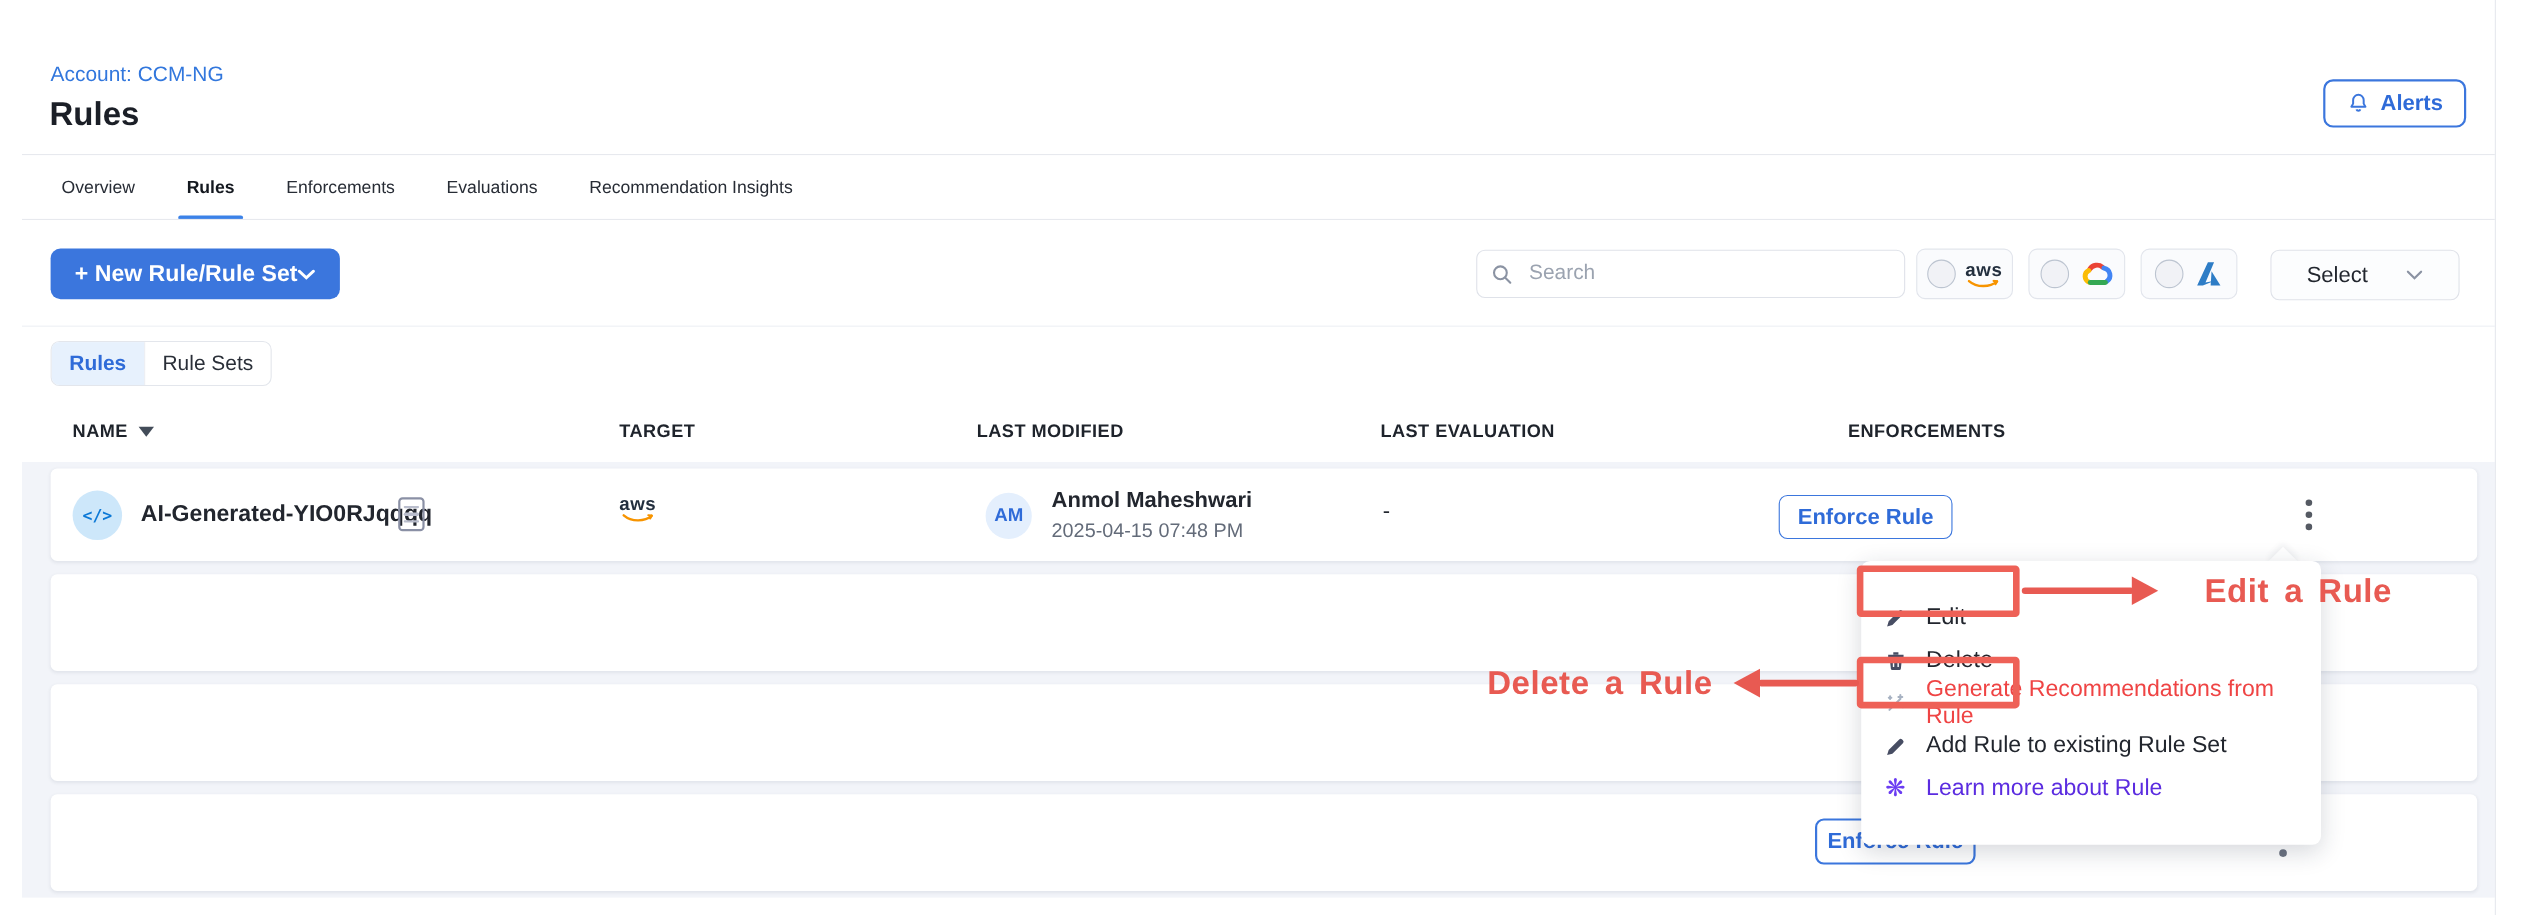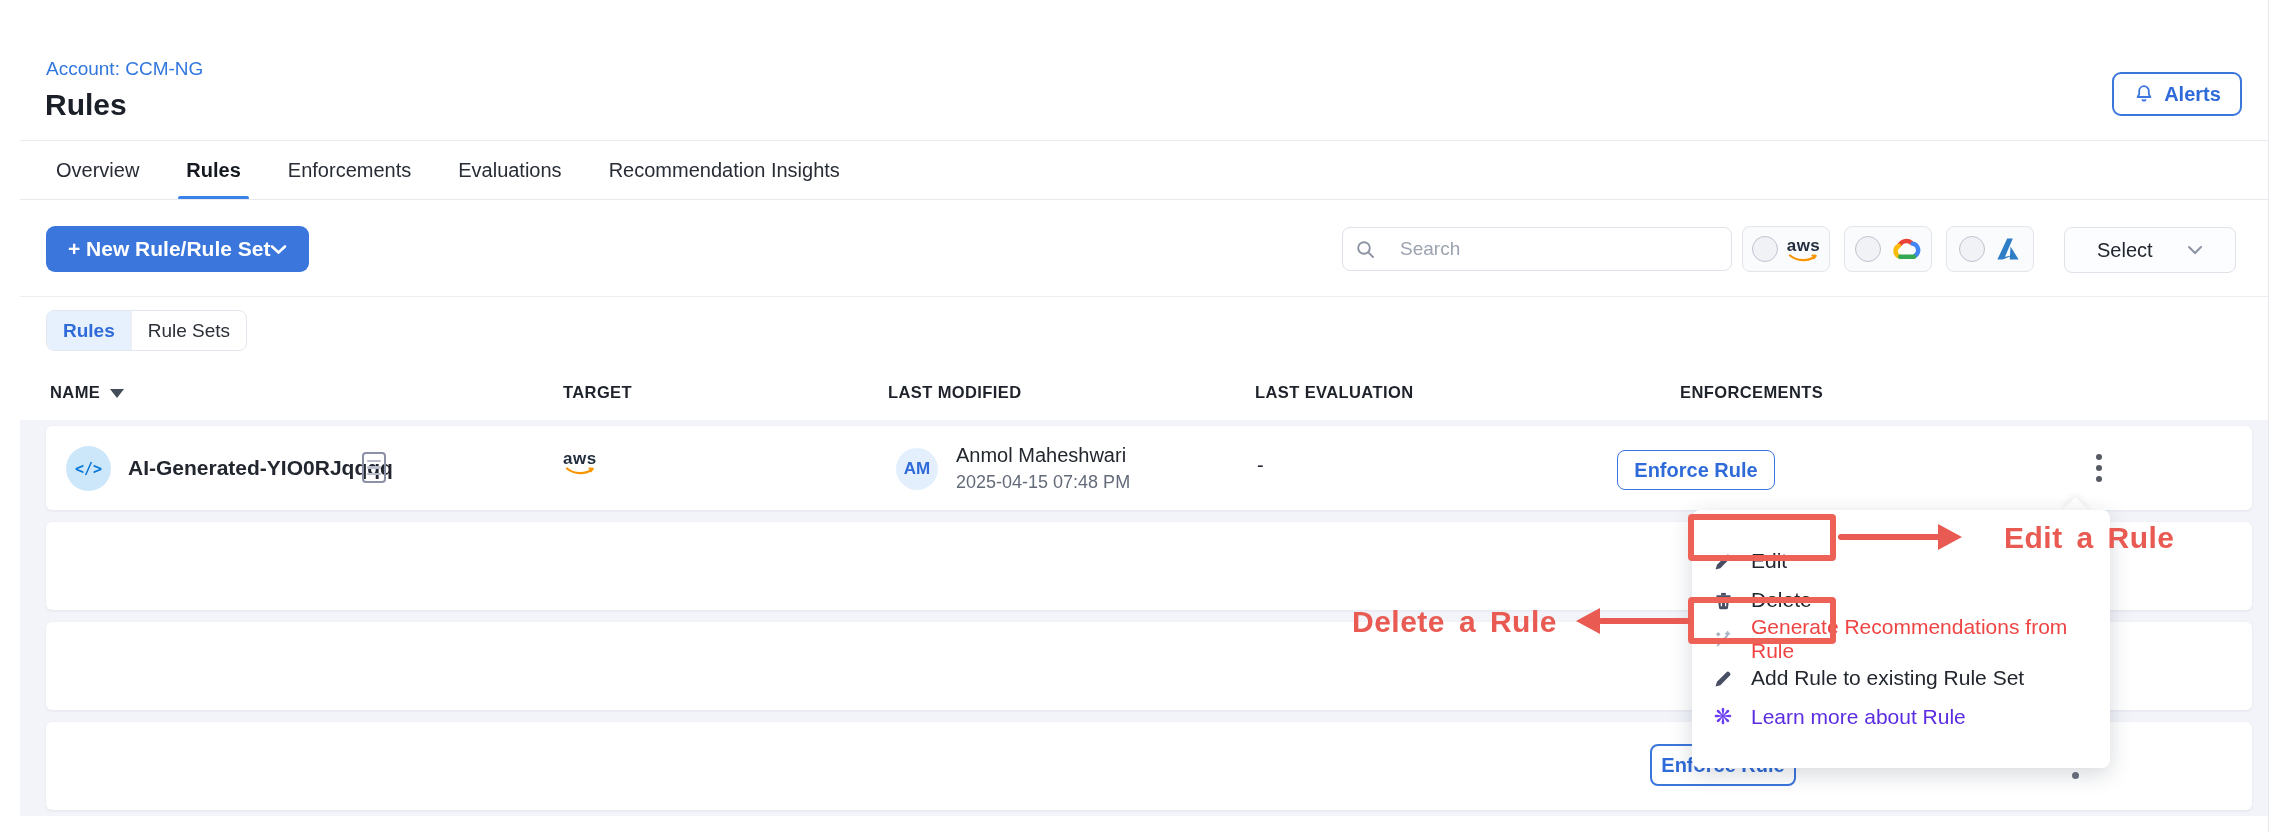--- a/index.html
+++ b/index.html
@@ -9,30 +9,30 @@
   
   .breadcrumb { position:absolute; left:46px; top:58px; font-size:19px; color:#3277dd; cursor:pointer; }
   .page-title { position:absolute; left:45px; top:88px; font-size:30px; font-weight:bold; color:#1b1f27; }
   .alerts-btn { position:absolute; left:2112px; top:72px; width:130px; height:44px; border:2px solid #3b76dd;
     border-radius:9px; background:#fff; display:flex; align-items:center; justify-content:center; gap:9px;
     color:#2f6bd8; font-size:20px; font-weight:bold; cursor:pointer; }
   .hline { position:absolute; left:20px; right:28px; height:1px; background:#e7e9ee; }
 
   
   .tabs { position:absolute; left:56px; top:141px; height:59px; display:flex; gap:47px; align-items:center; }
-  .tab { position:relative; height:100%; display:flex; align-items:center; font-size:20px; color:#272c35; cursor:pointer; }
+  .tab { position:relative; height:100%; display:flex; align-items:center; font-size:16px; color:#272c35; cursor:pointer; }
   .tab.active { font-weight:bold; color:#14181f; }
   .tab.active::after { content:""; position:absolute; left:-8px; right:-8px; bottom:0; height:4px; background:#3b82e8; border-radius:3px; }
 
   
   .toolbar { position:absolute; left:20px; right:28px; top:200px; height:97px; background:#fff; border-bottom:1px solid #edeff4; }
   .new-rule-btn { position:absolute; left:26px; top:26px; height:46px; padding:0 22px; background:#3b76dd; border:none;
     border-radius:9px; color:#fff; font-size:21px; font-weight:bold; display:flex; align-items:center; cursor:pointer; }
   .search-box { position:absolute; left:1322px; top:27px; width:390px; height:44px; border:1px solid #dfe2e9; border-radius:8px;
-    background:#fff; display:flex; align-items:center; padding:0 12px; gap:24px; }
+    background:#fff; display:flex; align-items:center; padding:0 12px; gap:14px; }
   .search-box input { border:none; outline:none; font-size:19px; color:#3a404c; width:100%; font-family:"Liberation Sans",sans-serif; }
   .search-box input::placeholder { color:#9ba3b0; }
   .provider-btn { position:absolute; top:26px; width:88px; height:46px; background:#fafbfd; border:1px solid #e2e5ec;
     border-radius:8px; display:flex; align-items:center; justify-content:center; gap:9px; cursor:pointer; }
   .radio { width:26px; height:26px; border-radius:50%; border:1.5px solid #bcc4d0; background:#f1f2f6; flex:none; }
   .aws-word { font-size:17px; font-weight:bold; color:#232f3e; line-height:1; letter-spacing:.5px; }
   .select-box { position:absolute; left:2044px; top:27px; width:172px; height:46px; background:#fcfdfe; border:1px solid #dfe2e9;
     border-radius:8px; display:flex; align-items:center; justify-content:space-between; padding:0 32px; cursor:pointer; }
   .select-box .val { font-size:20px; color:#22262e; }
 
@@ -51,21 +51,21 @@
   .rule-avatar { position:absolute; left:20px; top:20px; width:45px; height:45px; border-radius:50%; background:#cde7fa;
     display:flex; align-items:center; justify-content:center; color:#0b78d6; font-family:"DejaVu Sans Mono",monospace;
     font-size:15px; font-weight:bold; }
   .rule-name { position:absolute; left:82px; top:30px; font-size:21px; font-weight:bold; color:#22262e; }
   .doc-icon { position:absolute; left:316px; top:26px; width:24px; height:31px; border:2.5px solid #8a90a5; border-radius:4px;
     display:flex; flex-direction:column; justify-content:center; gap:4px; padding:0 3px; cursor:pointer; }
   .doc-icon i { display:block; height:2.5px; background:#b9bdcc; border-radius:2px; }
   .aws-logo { display:inline-flex; flex-direction:column; align-items:center; line-height:1; }
   .mod-avatar { position:absolute; left:850px; top:22px; width:42px; height:42px; border-radius:50%; background:#e4effd;
     color:#2f6bd8; font-size:17px; font-weight:bold; display:flex; align-items:center; justify-content:center; }
-  .mod-name { position:absolute; left:910px; top:18px; font-size:20px; font-weight:normal; color:#22262e; }
+  .mod-name { position:absolute; left:910px; top:18px; font-size:20px; font-weight:bold; color:#22262e; }
   .mod-date { position:absolute; left:910px; top:46px; font-size:18px; color:#636b79; }
   .dash { position:absolute; left:1211px; top:28px; font-size:20px; color:#22262e; }
   .enforce-btn { position:absolute; left:1571px; top:24px; width:158px; height:40px; border:1.6px solid #3b76dd; border-radius:8px;
     background:#fff; color:#2f6bd8; font-size:20px; font-weight:bold; display:flex; align-items:center; justify-content:center; cursor:pointer; }
   .kebab { position:absolute; left:2032px; top:14px; width:42px; height:56px; display:flex; flex-direction:column;
     align-items:center; justify-content:center; gap:5px; cursor:pointer; }
   .kebab i { width:6px; height:6px; border-radius:50%; background:#555a63; }
 
   
   .menu-notch { position:absolute; left:2066px; top:501px; width:19px; height:19px; background:#fff; transform:rotate(45deg);
@@ -179,21 +179,21 @@
           </svg>
       </span>
     </div>
   </div>
 
   <div class="seg">
     <div class="on">Rules</div>
     <div class="off">Rule Sets</div>
   </div>
 
-  <div class="thead" style="left:50px;">
+  <div class="thead" style="left:66px;">
     <span>NAME</span><span class="sort-caret"></span>
   </div>
   <div class="thead" style="left:563px;">TARGET</div>
   <div class="thead" style="left:888px;">LAST MODIFIED</div>
   <div class="thead" style="left:1255px;">LAST EVALUATION</div>
   <div class="thead" style="left:1680px;">ENFORCEMENTS</div>
 
   <div class="table-bg">
 
     <div class="row-card" style="top:6px; height:84px;">

